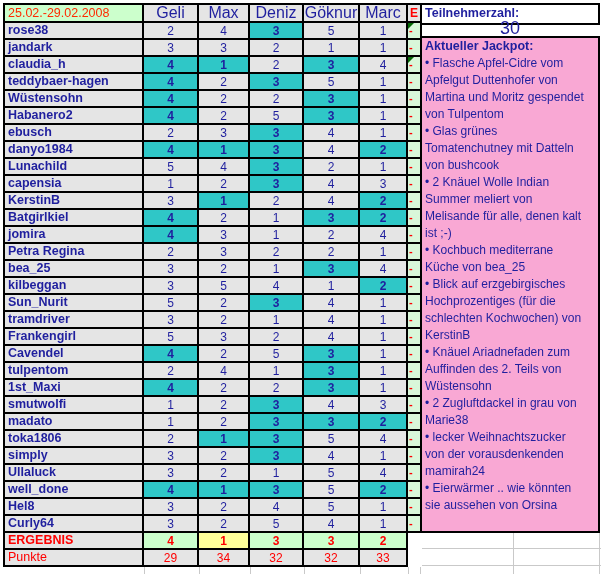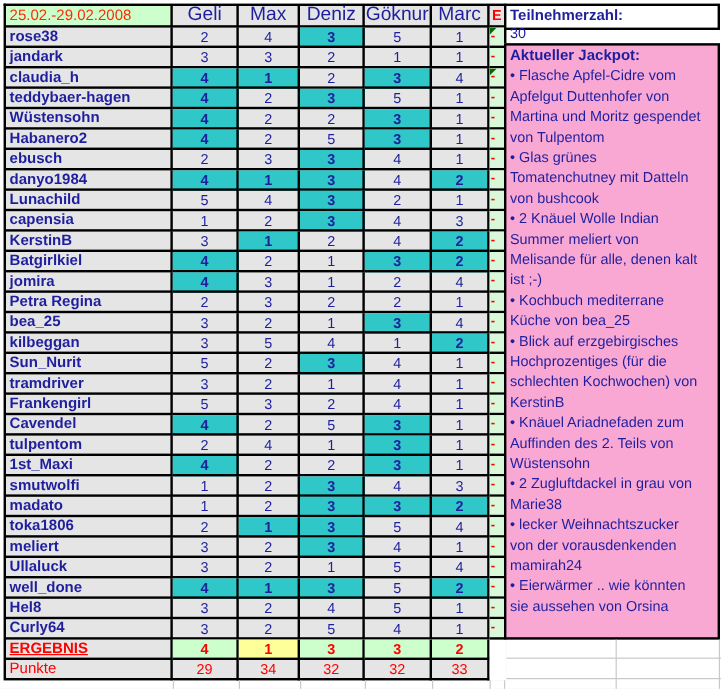--- a/index.html
+++ b/index.html
@@ -26,38 +26,38 @@
   }
   .date   { background:var(--result_green); color:var(--date_red); justify-content:flex-start; padding-left:3px; font-size:12.5px; }
   .colhead{ font-weight:normal; font-size:16px; }
   .ehead  { color:var(--text_red); font-weight:bold; justify-content:flex-start; padding-left:2px; }
   .pname  { justify-content:flex-start; padding-left:3px; font-weight:bold; font-size:12.5px; }
   .teal   { background:var(--highlight_teal); font-weight:bold; }
   .ecell  { background:var(--e_column_green); justify-content:flex-start; padding-left:1px; position:relative; }
   .dash   { color:var(--text_red); font-size:11px; font-weight:bold; }
   .tri    { position:absolute; left:0; top:0; width:0; height:0;
             border-top:6px solid #056805; border-right:6px solid transparent; }
-  .erglabel { color:var(--text_red); font-weight:bold; justify-content:flex-start; padding-left:3px; font-size:12.5px;text-decoration:underline; }
+  .erglabel { color:var(--text_red); font-weight:bold; justify-content:flex-start; padding-left:3px; font-size:12.5px; }
   .ergcell  { background:var(--result_green); color:var(--text_red); font-weight:bold; }
   .ergcell.yellow { background:var(--result_yellow); }
   .pktlabel { color:var(--text_red); justify-content:flex-start; padding-left:3px; font-size:12.5px; }
   .pktcell  { color:var(--text_red); }
   .noborder { border-right:none; border-bottom:none; background:#fff; }
   
   .panelA {
     position:absolute; left:420px; top:3px; width:180px; height:22px;
     border:2px solid #000; box-sizing:border-box; background:#fff;
   }
   .panelB {
     position:absolute; left:420px; top:36px; width:180px; height:497px;
     border:2px solid #000; box-sizing:border-box; background:#f9a8d4;
   }
   .pline { height:16px; line-height:16px; font-size:12.5px; color:var(--text_navy);
            padding:0 3px; white-space:nowrap; overflow:hidden; }
-  .pline.value { height:15px; line-height:15px; text-align:left; font-size:12px; }
+  .pline.value { height:15px; line-height:15px; text-align:center; font-size:18px; }
   .jline { height:17px; line-height:17px; font-size:12px; color:var(--text_navy);
            padding:0 3px; white-space:nowrap; overflow:hidden; }
   .jbold { font-weight:bold; font-size:12.5px; }
   
   .gl { position:absolute; background:var(--gridline); }
   .bold { font-weight:bold; }
 </style>
 </head>
 <body>
 
@@ -289,21 +289,21 @@
     </div>
     <div class="cell pname">toka1806</div>
     <div class="cell">2</div>
     <div class="cell teal">1</div>
     <div class="cell teal">3</div>
     <div class="cell">5</div>
     <div class="cell">4</div>
     <div class="cell ecell">
       <span class="dash">-</span>
     </div>
-    <div class="cell pname">meliert</div>
+    <div class="cell pname">simply</div>
     <div class="cell">3</div>
     <div class="cell">2</div>
     <div class="cell teal">3</div>
     <div class="cell">4</div>
     <div class="cell">1</div>
     <div class="cell ecell">
       <span class="dash">-</span>
     </div>
     <div class="cell pname">Ullaluck</div>
     <div class="cell">3</div>

